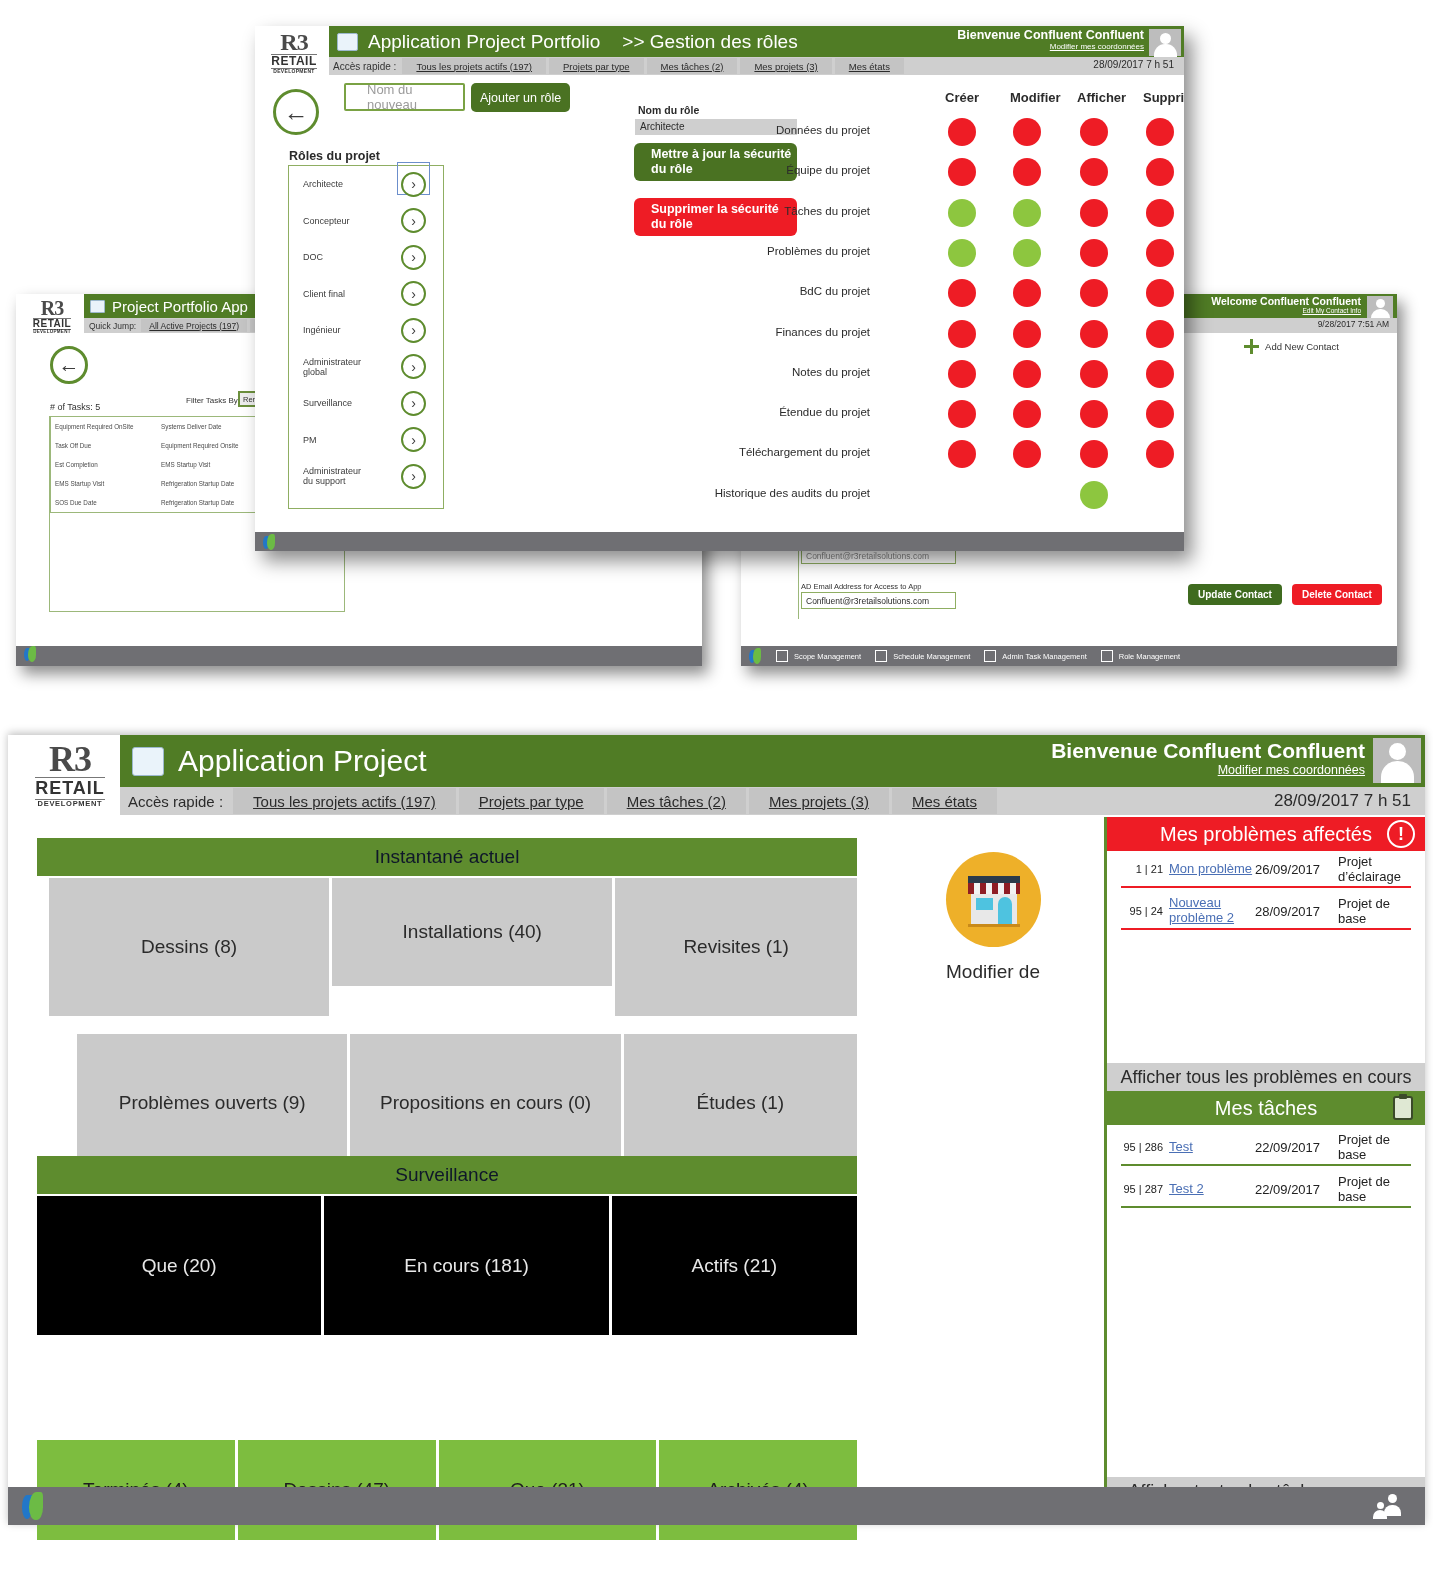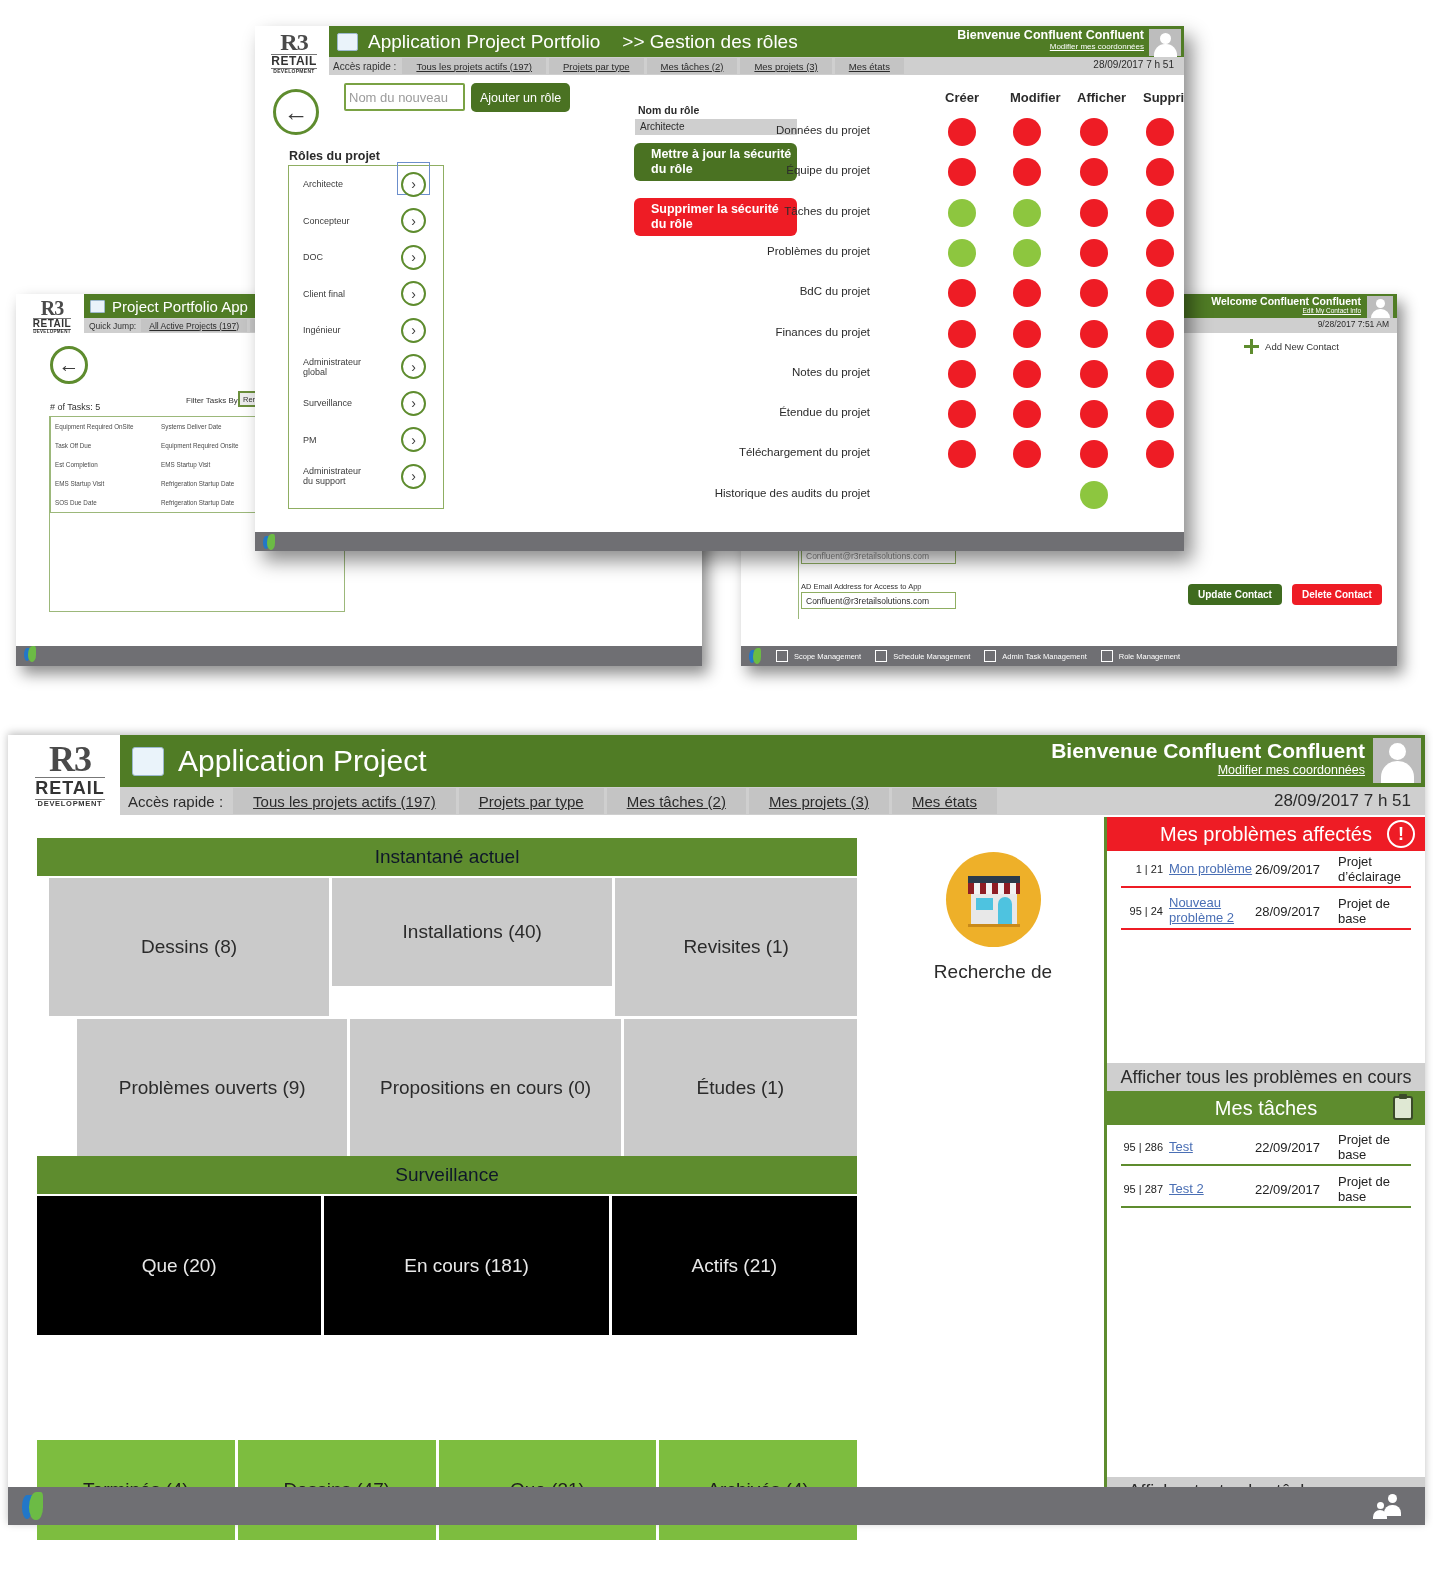--- a/index.html
+++ b/index.html
@@ -118,21 +118,21 @@
   #win-roles .rl-avatar::before { content:""; position:absolute; left:11px; top:4px; width:11px; height:11px;
       border-radius:50%; background:#fff; }
   #win-roles .rl-avatar::after { content:""; position:absolute; left:5px; top:15px; width:23px; height:13px;
       border-radius:11px 11px 0 0; background:#fff; }
   #win-roles .rl-tabs { position:absolute; left:74px; top:31px; right:0; height:18px; font-size:10px; padding-left:4px; }
   #win-roles .rl-tabs .lbl { color:#333; margin-right:6px; font-size:10px; }
   #win-roles .rl-tabs .tab { height:16px; padding:0 14px; font-size:9.5px; }
   #win-roles .rl-date { position:absolute; right:10px; top:33px; font-size:10px; color:#2b2b2b; }
   #win-roles .rl-back { position:absolute; left:18px; top:63px; width:46px; height:46px; font-size:25px; }
   #win-roles .newname { position:absolute; left:89px; top:57px; width:121px; height:28px; border:2px solid #7aa244;
-                         border-radius:2px; font-size:13px; color:#9b9b9b; display:flex; align-items:center; padding-left:3px; }
+                         border-radius:2px; font-size:13px; color:#9b9b9b; display:flex; align-items:center; padding-left:21px; }
   #win-roles .addrole { position:absolute; left:216px; top:57px; height:29px; background:#4a7222; color:#fff;
                         border-radius:5px; font-size:12.5px; display:flex; align-items:center; padding:0 9px; }
   #win-roles .rolestitle { position:absolute; left:34px; top:123px; font-size:12.5px; color:#2b2b2b; font-weight:600; }
   #win-roles .rolebox { position:absolute; left:33px; top:139px; width:156px; height:344px; border:1px solid #8fae62; background:#fff; }
   #win-roles .rolerow { position:relative; height:36.5px; display:flex; align-items:center; }
   #win-roles .rolerow .rname { position:absolute; left:14px; font-size:9px; color:#3b3b3b; line-height:1.12; }
   #win-roles .circbtn { position:absolute; left:112px; width:25px; height:25px; border-radius:50%;
         border:2.5px solid #5e8c2e; color:#3d3d3d; display:flex; align-items:center; justify-content:center;
         font-size:14px; background:#fff; }
   #win-roles .rolerow.sel .selbox { position:absolute; left:108px; top:-4px; width:33px; height:33px; border:1.5px solid #6b8ecb; }
@@ -594,21 +594,21 @@
   </div>
   <div class="d-date">28/09/2017  7 h 51</div>
 
   <div class="snapshot">
     <div class="section-hdr" style="height:38px;">Instantané actuel</div>
     <div class="tilegrid" style="gap:3px;margin-top:2px;margin-left:12px;">
       <div class="tile grey" style="flex:1.02;height:138px;">Dessins (8)</div>
       <div class="tile grey" style="flex:1.02;height:108px;">Installations (40)</div>
       <div class="tile grey" style="flex:0.88;height:138px;">Revisites (1)</div>
     </div>
-    <div class="tilegrid" style="gap:3px;margin-top:3px;padding-left:40px;">
+    <div class="tilegrid" style="gap:3px;margin-top:18px;padding-left:40px;">
       <div class="tile grey" style="flex:1.02;height:137px;">Problèmes ouverts (9)</div>
       <div class="tile grey" style="flex:1.02;height:137px;">Propositions en cours (0)</div>
       <div class="tile grey" style="flex:0.88;height:137px;">Études (1)</div>
     </div>
   </div>
 
   <div class="surv">
     <div class="section-hdr" style="height:38px;">Surveillance</div>
     <div class="tilegrid" style="gap:3px;margin-top:2px;">
       <div class="tile black" style="flex:1.02;height:139px;">Que (20)</div>
@@ -628,21 +628,21 @@
 
   <div class="searchblock">
     <div class="storeicon">
       <span class="body"></span>
         <span class="roof"></span>
         <span class="awn"></span>
       <span class="win"></span>
         <span class="door"></span>
         <span class="base"></span>
     </div>
-    <div class="searchlbl">Recherche de</div>
+    <div class="searchlbl">Modifier de</div>
   </div>
 
   <div class="rightpanel">
     <div class="panel-hdr red">
       <span>Mes problèmes affectés</span>
       <span class="excl">!</span>
     </div>
     <div id="issue-rows">
         <div class="listrow">
           <span class="num">1 | 21</span>

